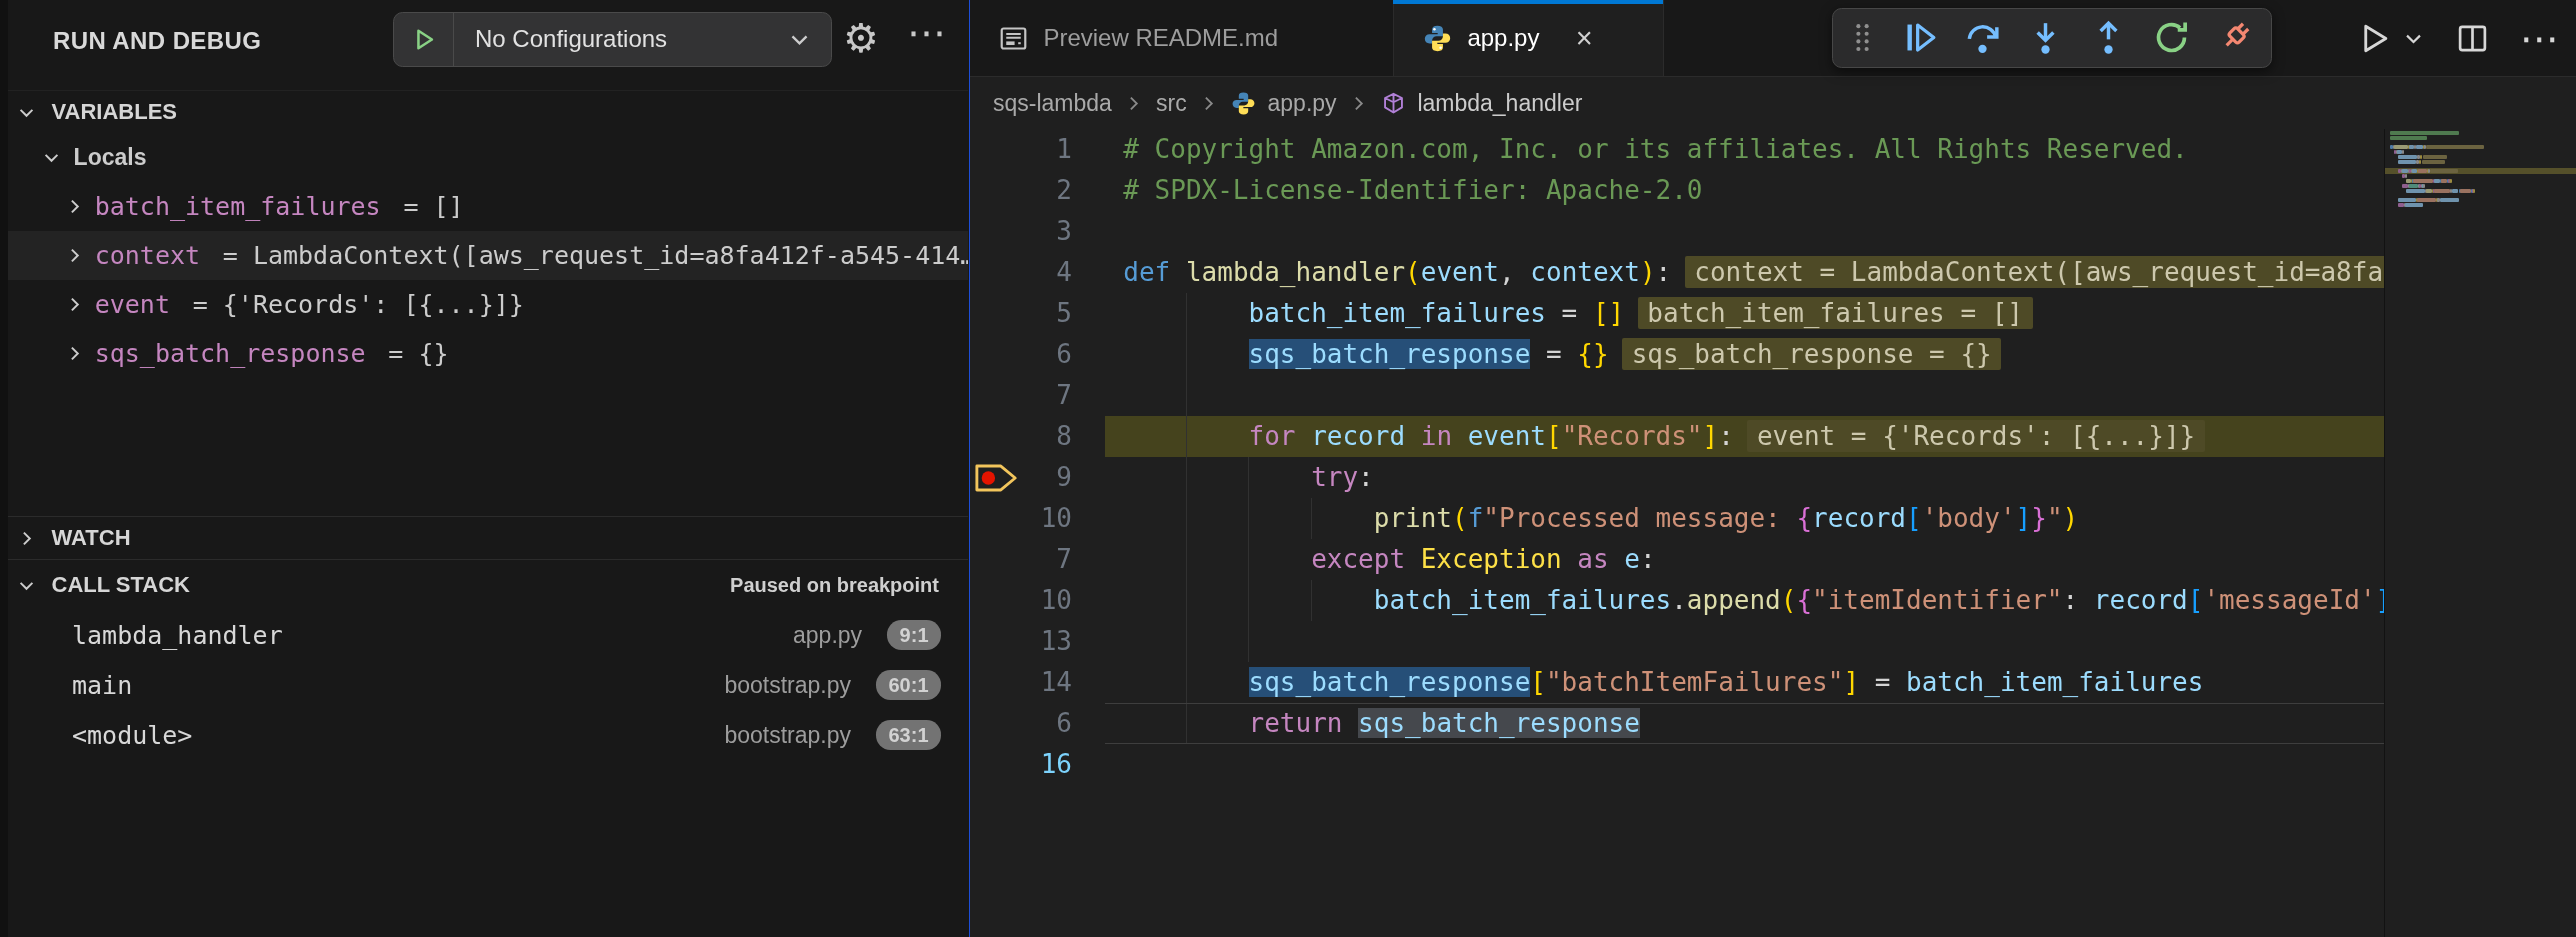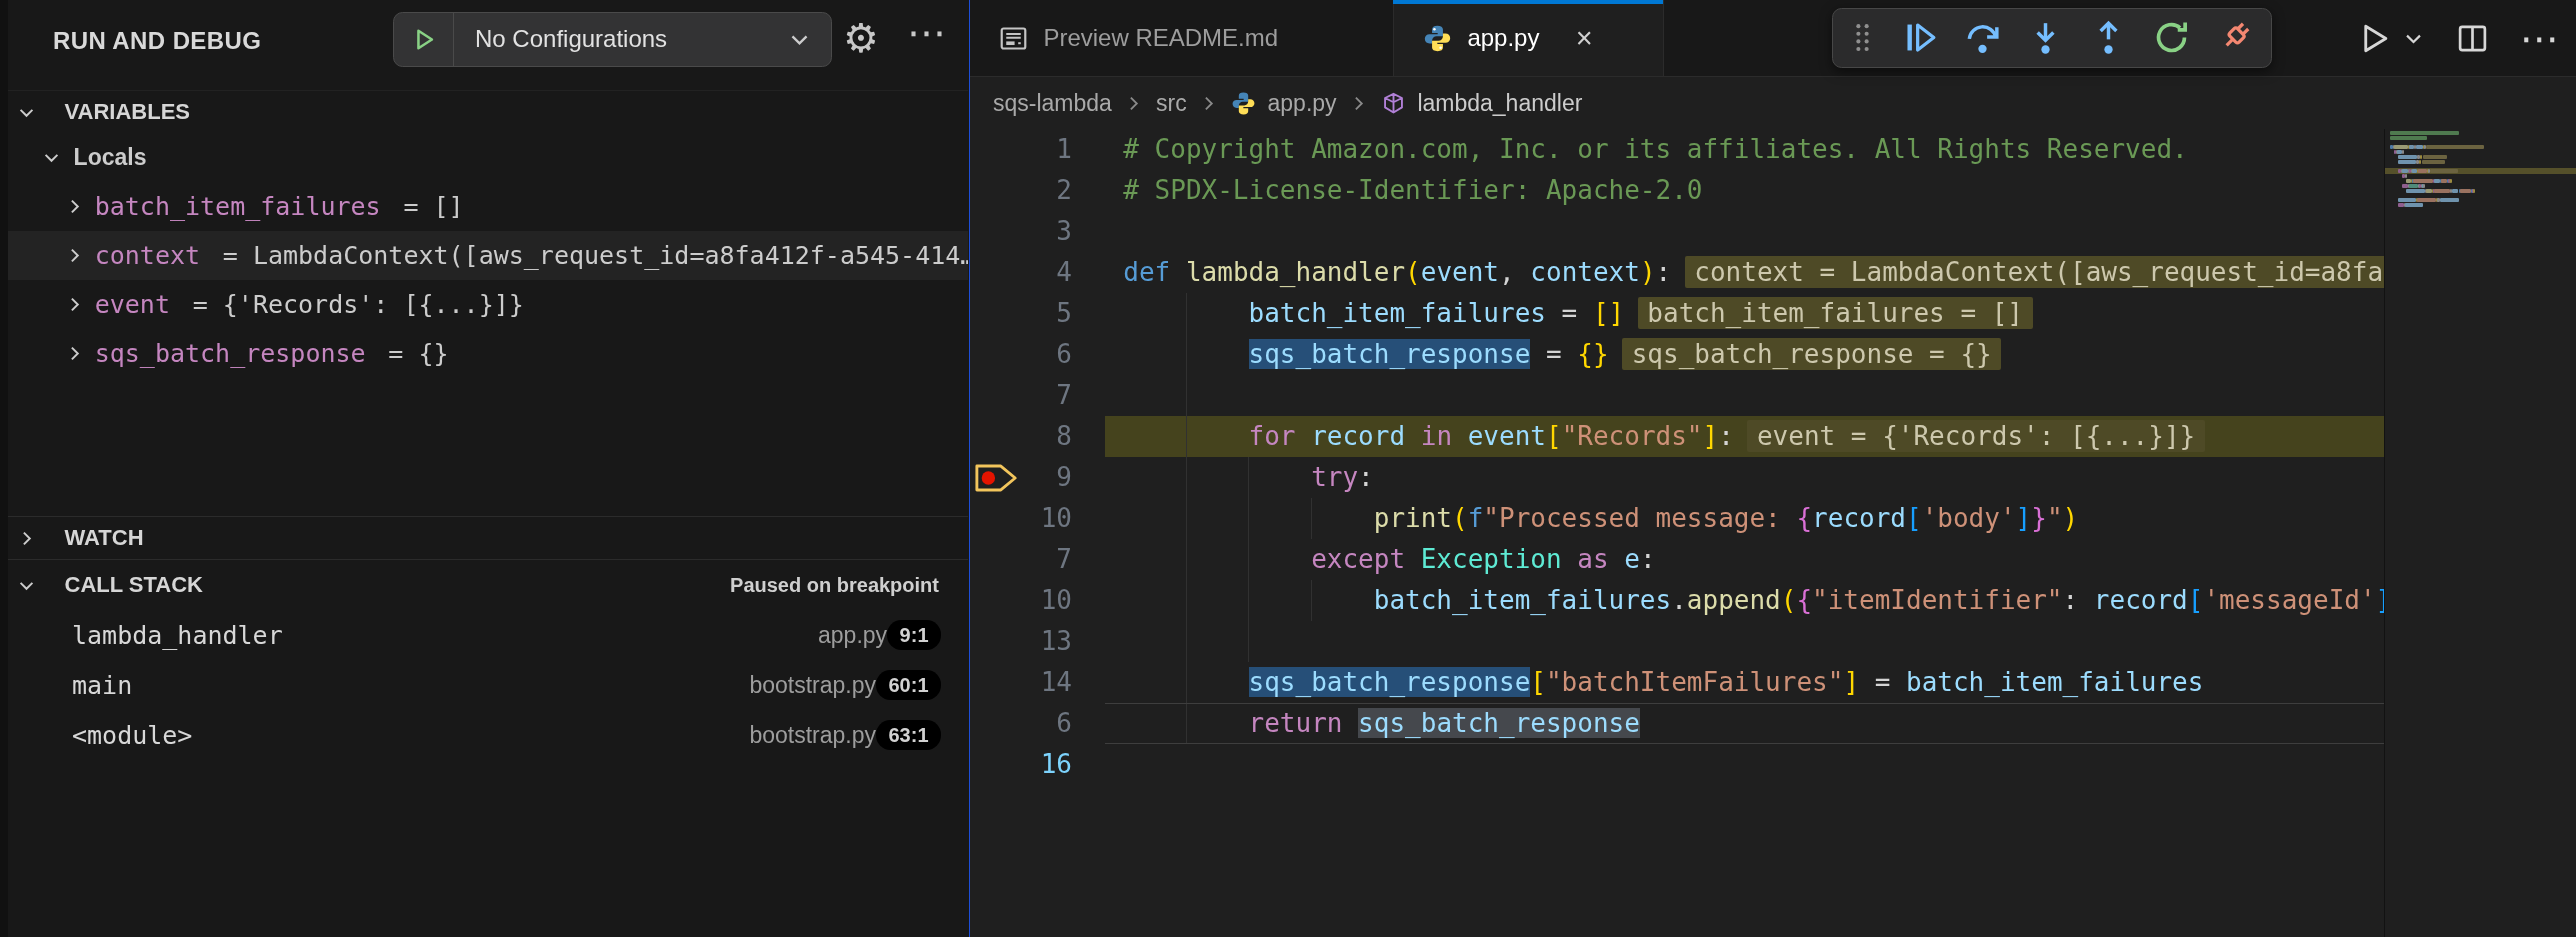--- a/index.html
+++ b/index.html
@@ -11,40 +11,40 @@
 #sidebar{position:absolute;left:0;top:0;width:970px;height:100%;background:#181818;border-right:1px solid #1d4ed8}
 #sb-header{position:absolute;top:0;left:0;right:0;height:85px}
 #sb-title{position:absolute;left:53px;top:27px;font-size:24px;font-weight:700;color:#d9d9d9;letter-spacing:0.4px;white-space:nowrap}
 #config-dropdown{position:absolute;left:393px;top:11.6px;width:439px;height:55px;background:#333334;border:1px solid #4a4a4a;border-radius:9.6px;display:flex;align-items:center;cursor:pointer}
 .play-seg{width:60px;height:100%;display:flex;align-items:center;justify-content:center;border-right:1px solid #4a4a4a}
 .cfg-label{flex:1;padding-left:21px;font-size:24px;color:#e2e2e2;white-space:nowrap}
 .cfg-chev{padding-right:19px;display:flex;align-items:center}
 #gear{position:absolute;left:843px;top:5.8px;font-size:40px;color:#c8c8c8;cursor:pointer;line-height:1.6}
 #sb-more{position:absolute;left:907px;top:9.6px;font-size:39px;color:#c8c8c8;cursor:pointer}
 
-.sec-header{display:flex;align-items:center;height:42px;padding-left:13.5px;gap:26px;font-size:22px;font-weight:700;color:#d6d6d6;cursor:pointer}
+.sec-header{display:flex;align-items:center;height:42px;padding-left:13.5px;gap:13px;font-size:22px;font-weight:700;color:#d6d6d6;cursor:pointer}
 .sec-header .chev-box{width:25px;height:25px;flex:none;display:flex;align-items:center;justify-content:center}
 #variables-block{position:absolute;top:90px;left:0;right:1px;border-top:1px solid #222}
 #watch-block{position:absolute;top:516px;left:0;right:1px;border-top:1px solid #2b2b2b;height:43px}
 #callstack-block{position:absolute;top:559px;left:0;right:1px;border-top:1px solid #2b2b2b}
 #callstack-block .sec-header{height:50px}
 .paused-text{margin-left:auto;margin-right:29px;font-size:20px;font-weight:700;color:#cfcfcf}
 
 .tree-row{display:flex;align-items:center;height:49px;font-family:"DejaVu Sans Mono",monospace;font-size:25px;color:#cccccc;cursor:pointer;white-space:pre;overflow:hidden}
 .scope-row{padding-left:39px;font-family:"Liberation Sans",sans-serif;font-weight:700;font-size:23px;gap:9.6px}
 .leaf-row{padding-left:62px;gap:7.7px}
 .leaf-row.selected{background:rgba(255,255,255,.05)}
 .var-name{color:#c586c0}
 .var-rest{color:#cccccc}
 .chev-box{width:25px;height:25px;display:flex;align-items:center;justify-content:center;flex:none}
 
 .frame-row{display:flex;align-items:center;height:50px;padding-left:72px;padding-right:27px;cursor:pointer}
 .frame-name{font-family:"DejaVu Sans Mono",monospace;font-size:25px;color:#d8d8d8;white-space:pre}
 .frame-file{margin-left:auto;color:#9d9d9d;font-size:23px}
-.frame-pos{margin-left:0;background:#000000;color:#d2d2d2;font-size:20px;border-radius:14.4px;padding:3.9px 12.5px;font-weight:600}
+.frame-pos{margin-left:25px;background:#737373;color:#d2d2d2;font-size:20px;border-radius:14.4px;padding:3.9px 12.5px;font-weight:600}
 
 
 #editor{position:absolute;left:970px;top:0;right:0;bottom:0;background:#1f1f1f}
 #tabbar{position:absolute;top:0;left:0;right:0;height:77px;background:#181818;border-bottom:1px solid #2b2b2b;display:flex}
 .tab{display:flex;align-items:center;gap:15.4px;padding:0 29px;font-size:24px;color:#9d9d9d;border-right:1px solid #2b2b2b;cursor:pointer;position:relative;white-space:nowrap}
 .tab.t1{min-width:424px}
 .tab.active{background:#1f1f1f;color:#fff;min-width:270px}
 .tab.active::before{content:"";position:absolute;top:0;left:-1px;right:0;height:3.9px;background:#0078d4}
 .tab-close{margin-left:21px;font-size:29px;color:#d0d0d0;line-height:1}
 #editor-actions{position:absolute;right:17.3px;top:0;height:77px;display:flex;align-items:center;gap:31px}
@@ -66,21 +66,21 @@
 .ln{height:41px;line-height:41px;text-align:right;padding-right:33px;font-family:"DejaVu Sans Mono",monospace;font-size:26px;color:#6e7681;position:relative}
 .ln.cursor{color:#7dd3fc}
 .bp-arrow{position:absolute;left:3.9px;top:4.8px;width:46px;height:32px}
 
 #code-lines{position:absolute;left:135px;right:192px;top:0}
 .code-row{position:relative;height:41px;line-height:41px;white-space:pre;font-family:"DejaVu Sans Mono",monospace;font-size:26px;color:#d4d4d4;padding-left:18.3px;overflow:hidden}
 .code-row.current{background:#45431d}
 .code-row.cursor-line{border-top:1px solid #3e3e3e;border-bottom:1px solid #3e3e3e;line-height:39px}
 .guide{position:absolute;top:0;bottom:0;width:1px;background:#313131}
 .tok.com{color:#6a9955}.tok.kw{color:#569cd6}.tok.ctl{color:#c586c0}.tok.fn{color:#dcdcaa}
-.tok.var{color:#9cdcfe}.tok.str{color:#ce9178}.tok.cls{color:#5eead4}
+.tok.var{color:#9cdcfe}.tok.str{color:#ce9178}.tok.cls{color:#fde047}
 .tok.b1{color:#ffd700}.tok.b2{color:#da70d6}.tok.b3{color:#179fff}.tok.pl{color:#d4d4d4}
 .wsel-blue{background:#264f78}
 .wsel-gray{background:#45484d}
 .hint{background:#4e4a26;color:#cdc8ad;margin-left:13.5px;padding:1px 9.6px;border-radius:1.9px}
 
 #minimap{position:absolute;right:0;top:0;width:192px;bottom:0;background:#1f1f1f;border-left:1.9px solid #121212;overflow:hidden}
 .mm-seg{position:absolute;height:3.9px;border-radius:1px}
 .mm-band{position:absolute;left:0;right:0;height:5.8px;background:#55502a}
 </style>
 </head>

